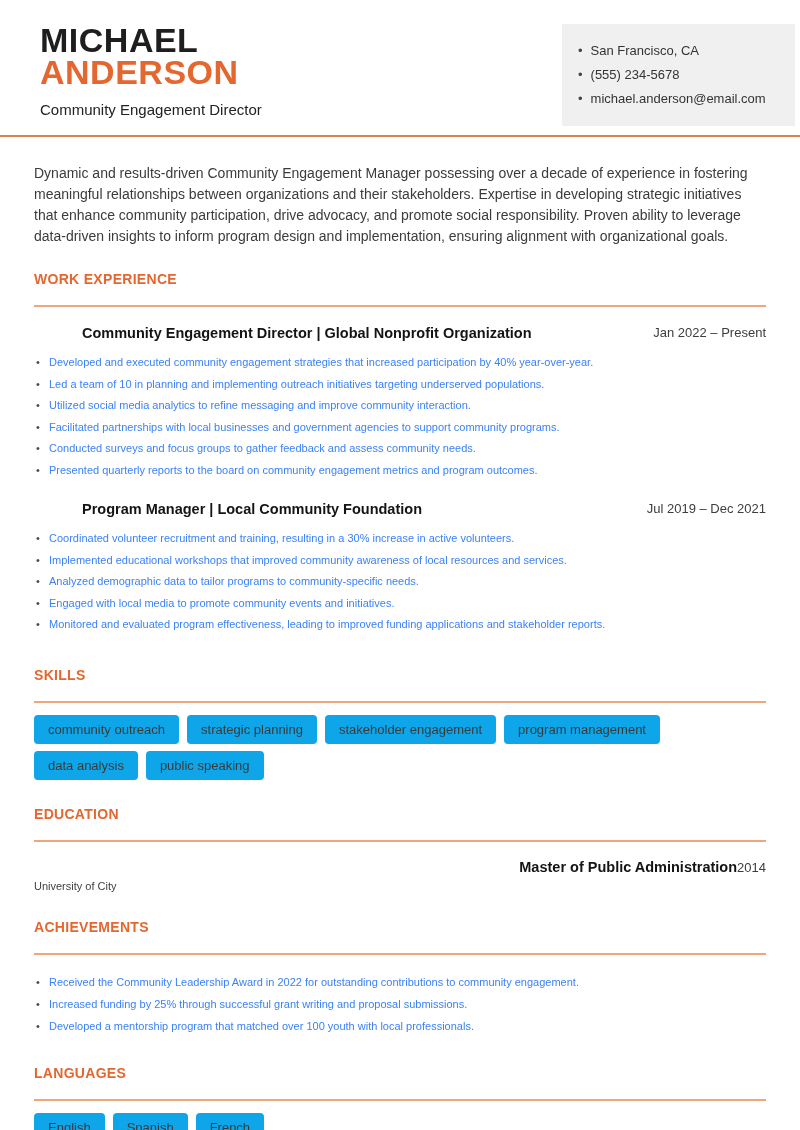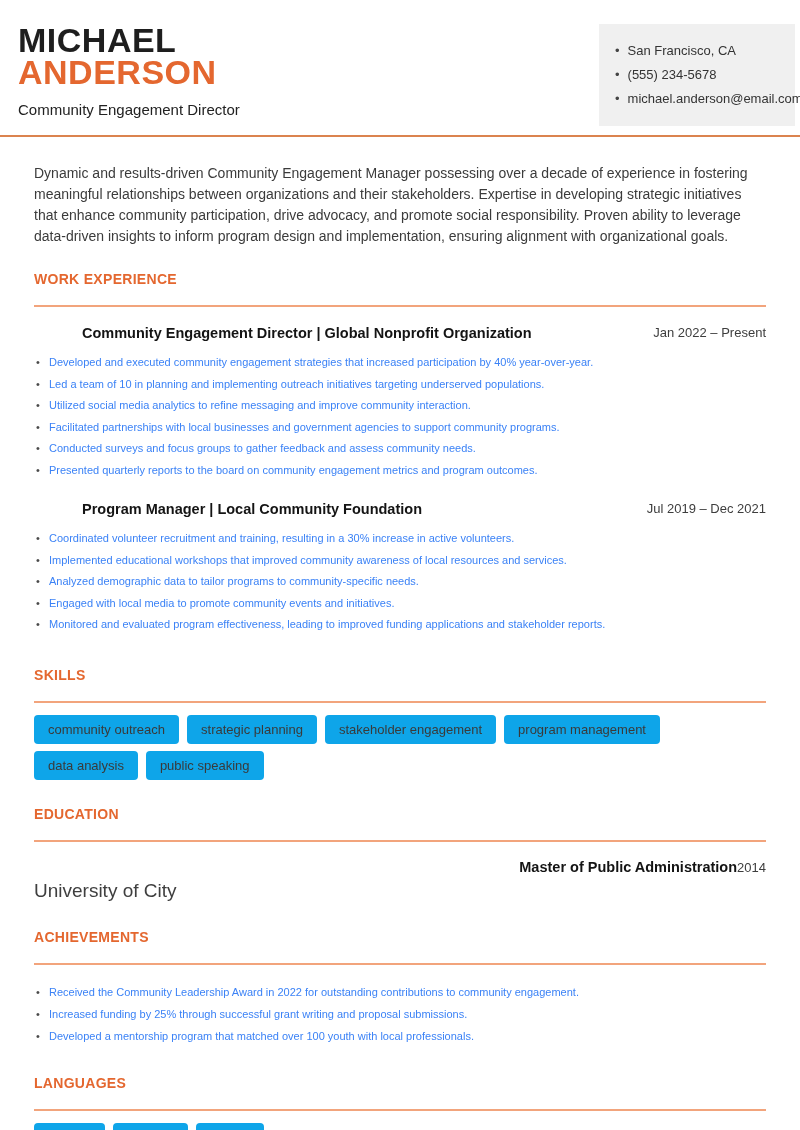--- a/index.html
+++ b/index.html
@@ -5,26 +5,26 @@
   * { margin: 0; padding: 0; box-sizing: border-box; }
   html, body { background: #ffffff; }
   body {
     width: 800px; height: 1130px;
     font-family: "Liberation Sans", sans-serif;
     color: #3b3b3b;
     position: relative;
     overflow: hidden;
   }
   
-  .header { position: relative; padding: 24px 34px 0 18px; height: 135px; }
+  .header { position: relative; padding: 24px 34px 0 40px; height: 135px; }
   .name { font-size: 34px; font-weight: 700; line-height: 32px; letter-spacing: 0.5px; color: #1e1e1e; }
   .name-last { color: #e4672f; }
   .headline { margin-top: 13px; font-size: 15px; font-weight: 500; color: #222222; }
   .contact-card {
-    position: absolute; top: 24px; right: 5px; width: 196px;
+    position: absolute; top: 24px; right: 5px; width: 233px;
     background: #f0f0f0; padding: 13px 16px 12px 16px;
   }
   .contact-item { display: flex; gap: 8px; font-size: 13px; line-height: 1.45; color: #333333; margin: 5px 0; }
   .contact-item::before { content: "•"; color: #444444; flex: 0 0 auto; }
   .top-divider { position: absolute; top: 135px; left: 0; width: 800px; height: 2px; background: #db834f; }
   
   .main { padding: 28px 34px 0 34px; }
   .summary { font-size: 14px; line-height: 21px; color: #3b3b3b; }
   .section-heading {
     color: #e4672f; font-size: 14px; font-weight: 700; letter-spacing: 0.3px;
@@ -43,21 +43,21 @@
   ul.bullets { list-style: none; margin-top: 11px; }
   ul.bullets li { position: relative; padding-left: 15px; font-size: 11px; line-height: 21.5px; color: #3b82f6; }
   ul.bullets li::before { content: "•"; position: absolute; left: 2px; color: #4a4a4a; }
   
   .tags { display: flex; flex-wrap: wrap; gap: 7px 8px; margin-top: 12px; }
   .tag { background: #0ea5e9; color: #3a3a3a; font-size: 13px; line-height: 15px; padding: 7px 14px; border-radius: 4px; }
   
   .edu-row { display: flex; justify-content: flex-end; align-items: baseline; margin-top: 17px; }
   .degree { font-size: 14.5px; font-weight: 700; color: #141414; }
   .edu-year { font-size: 13px; color: #3d3d3d; }
-  .school { margin-top: 5px; font-size: 19px; color: #3f3f3f; }
+  .school { margin-top: 5px; font-size: 11px; color: #3f3f3f; }
   
   ul.bullets.ach { margin-top: 16px; }
   ul.bullets.ach li { line-height: 22.3px; }
 </style>
 </head>
 <body>
 
 <div>
 
   <div class="header">

